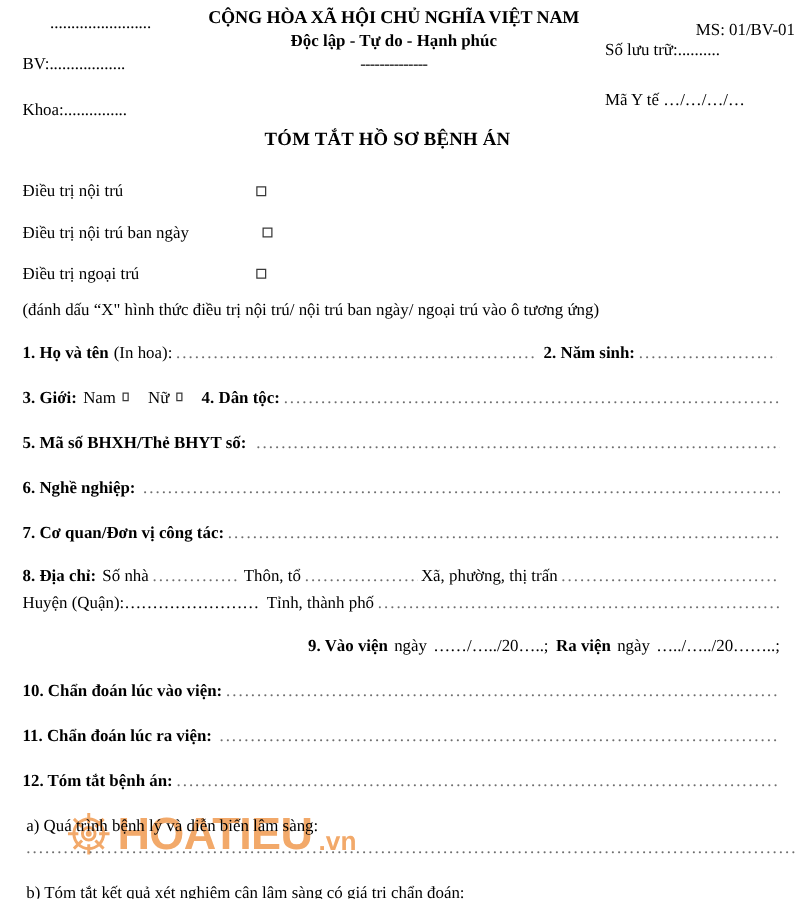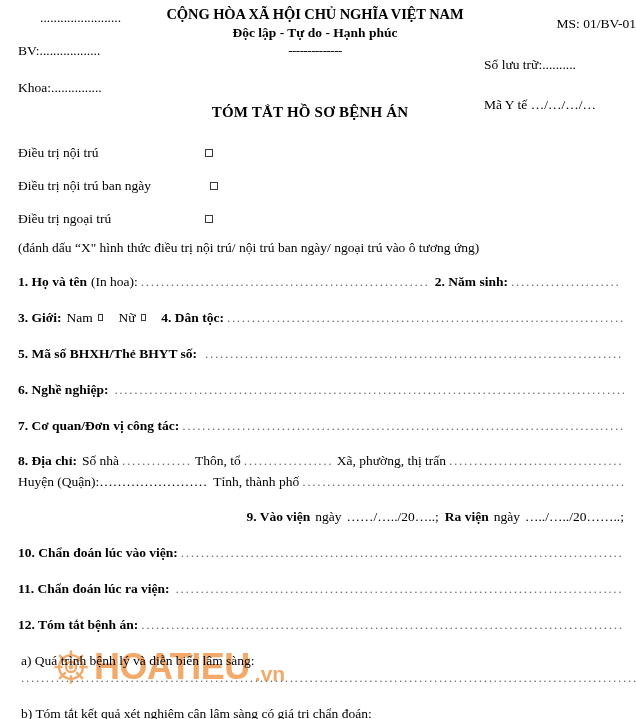--- a/index.html
+++ b/index.html
@@ -100,21 +100,21 @@
     line-height: 1;
   }
   .hdr-line {
     white-space: nowrap;
     font-size: 13.5px;
   }
   .hl-1 { margin-top: 10px; padding-left: 22px; }
   .hl-2 { margin-top: 17px; }
   .hl-3 { margin-top: 21px; }
   .hr-1 { margin-top: 16px; text-align: right; }
-  .hr-2 { margin-top: 25px; }
+  .hr-2 { }
   .hr-3 { margin-top: 24px; }
 
   .doc-title {
     text-align: center;
     font-weight: 700;
     font-size: 15px;
     letter-spacing: 0.2px;
     margin-top: 8px;
     padding-right: 16px;
   }

